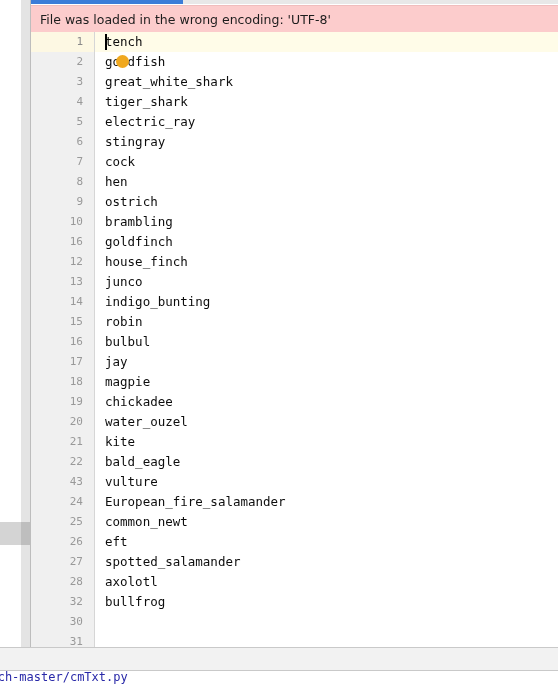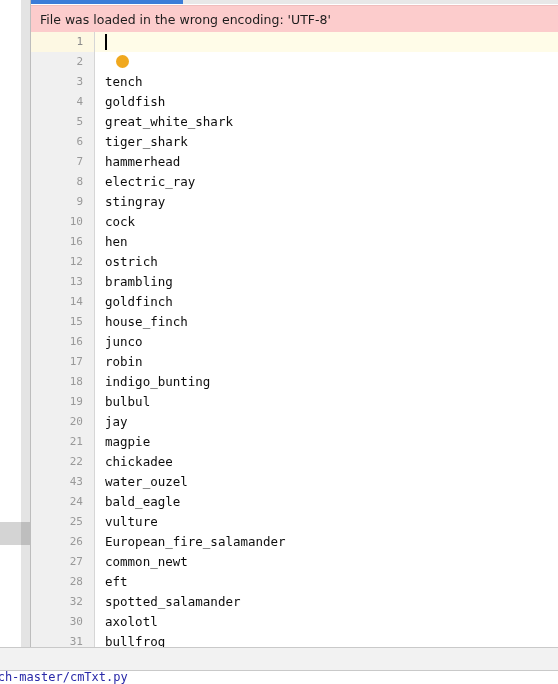--- a/index.html
+++ b/index.html
@@ -134,21 +134,20 @@
 
   .row-code {
     position: absolute;
     left: 10px; top: 0;
     height: 20px;
     line-height: 20px;
     font-family: "DejaVu Sans Mono", monospace;
     font-size: 12.5px;
     color: #0d0d0d;
     white-space: pre;
-    margin-top: 40px;
   }
   .code-line-bg-current {
     position: absolute;
     left: 0; top: 0;
     width: 463px; height: 20px;
     background: #fffce8;
   }
 
   
   .caret {
@@ -319,23 +318,20 @@
         <div class="row">
           <div class="row-code">goldfish</div>
         </div>
         <div class="row">
           <div class="row-code">great_white_shark</div>
         </div>
         <div class="row">
           <div class="row-code">tiger_shark</div>
         </div>
         <div class="row">
-          <div class="row-code">hammerhead</div>
-        </div>
-        <div class="row">
           <div class="row-code">electric_ray</div>
         </div>
         <div class="row">
           <div class="row-code">stingray</div>
         </div>
         <div class="row">
           <div class="row-code">cock</div>
         </div>
         <div class="row">
           <div class="row-code">hen</div>
@@ -349,39 +345,42 @@
         <div class="row">
           <div class="row-code">goldfinch</div>
         </div>
         <div class="row">
           <div class="row-code">house_finch</div>
         </div>
         <div class="row">
           <div class="row-code">junco</div>
         </div>
         <div class="row">
+          <div class="row-code">indigo_bunting</div>
+        </div>
+        <div class="row">
           <div class="row-code">robin</div>
         </div>
         <div class="row">
-          <div class="row-code">indigo_bunting</div>
-        </div>
-        <div class="row">
           <div class="row-code">bulbul</div>
         </div>
         <div class="row">
           <div class="row-code">jay</div>
         </div>
         <div class="row">
           <div class="row-code">magpie</div>
         </div>
         <div class="row">
           <div class="row-code">chickadee</div>
         </div>
         <div class="row">
           <div class="row-code">water_ouzel</div>
+        </div>
+        <div class="row">
+          <div class="row-code">kite</div>
         </div>
         <div class="row">
           <div class="row-code">bald_eagle</div>
         </div>
         <div class="row">
           <div class="row-code">vulture</div>
         </div>
         <div class="row">
           <div class="row-code">European_fire_salamander</div>
         </div>

